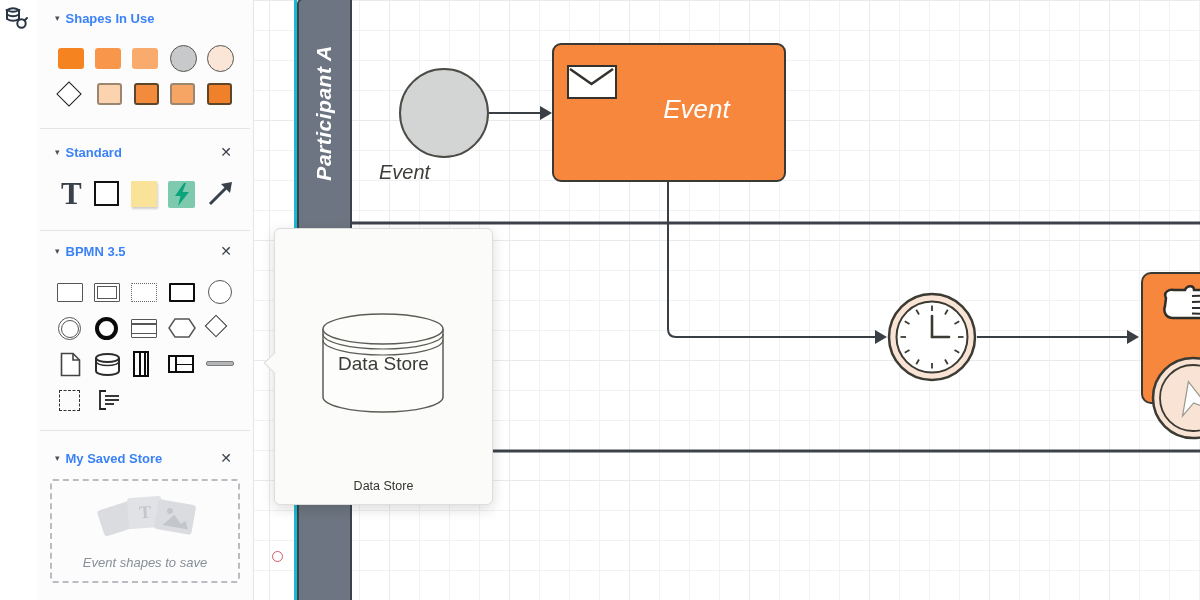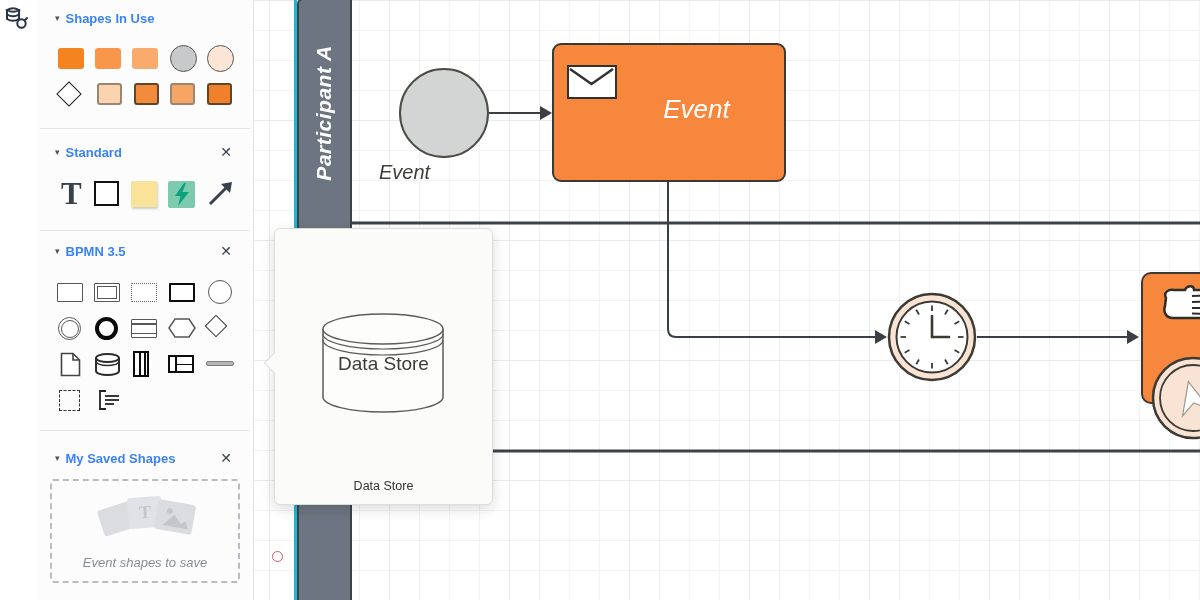--- a/index.html
+++ b/index.html
@@ -177,21 +177,21 @@
       <line x1="8" y1="7" x2="22" y2="7" stroke="#222" stroke-width="1.8"></line>
       <line x1="8" y1="11" x2="22" y2="11" stroke="#222" stroke-width="1.8"></line>
       <line x1="8" y1="15" x2="17" y2="15" stroke="#222" stroke-width="1.8"></line>
     </svg>
   </div>
 
   <div class="divider" style="top:430px;"></div>
 
   <div class="sec-header" style="top:450px;">
     <span class="sec-caret">▾</span>
-    <span class="sec-title">My Saved Shapes</span>
+    <span class="sec-title">My Saved Store</span>
   </div>
   <div class="sec-close" style="left:181px;top:450px;">✕</div>
   <div class="saved-box">
     <div class="card" style="left:48px;top:24px;width:36px;height:27px;transform:rotate(-18deg);"></div>
     <div class="card serifT" style="left:76px;top:16px;width:34px;height:31px;transform:rotate(-4deg);background:#e0e2e5;color:#c3c7cc;font-size:18px;text-align:center;line-height:31px;">T</div>
     <div class="card" style="left:104px;top:21px;width:38px;height:30px;transform:rotate(10deg);">
       <svg width="38" height="30" viewBox="0 0 38 30">
           <circle cx="13" cy="10" r="3" fill="#c3c7cc"></circle>
           <polygon points="8,25 18,13 26,21 30,17 34,25" fill="#c3c7cc"></polygon>
         </svg>

